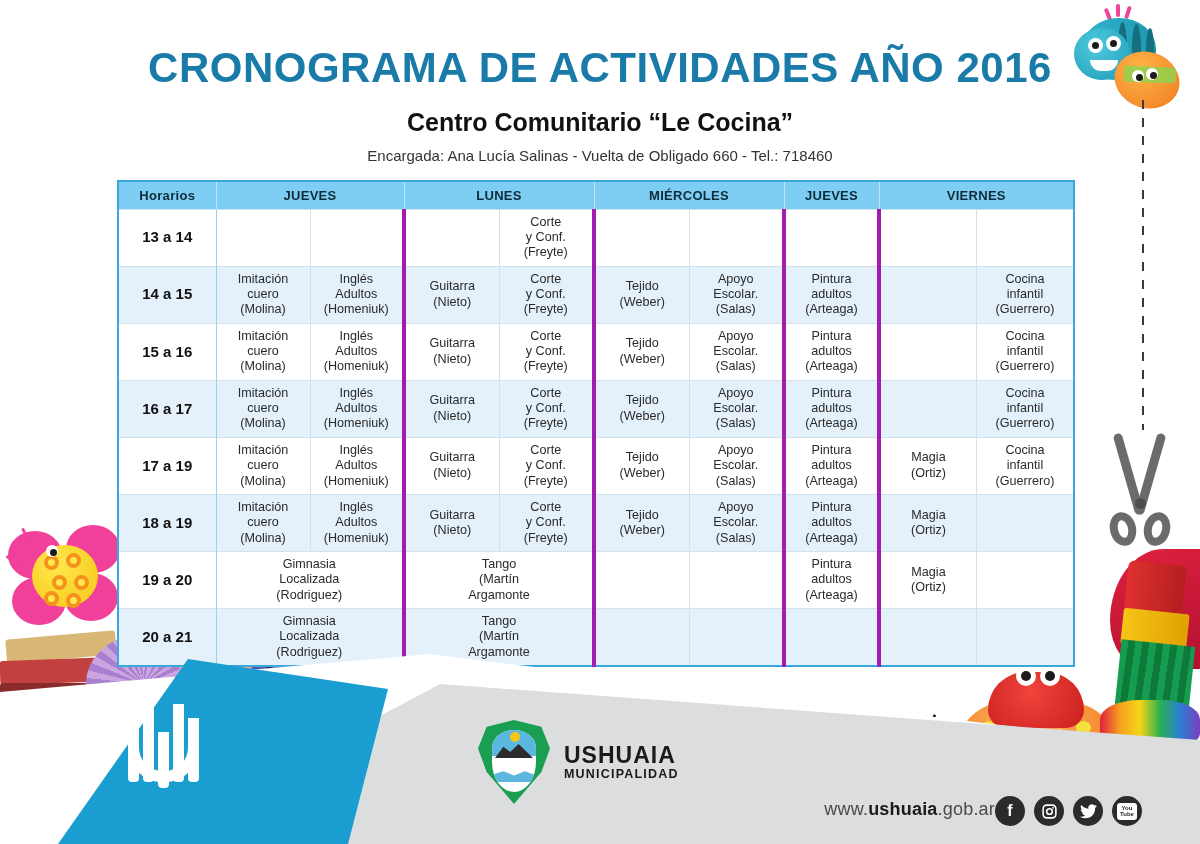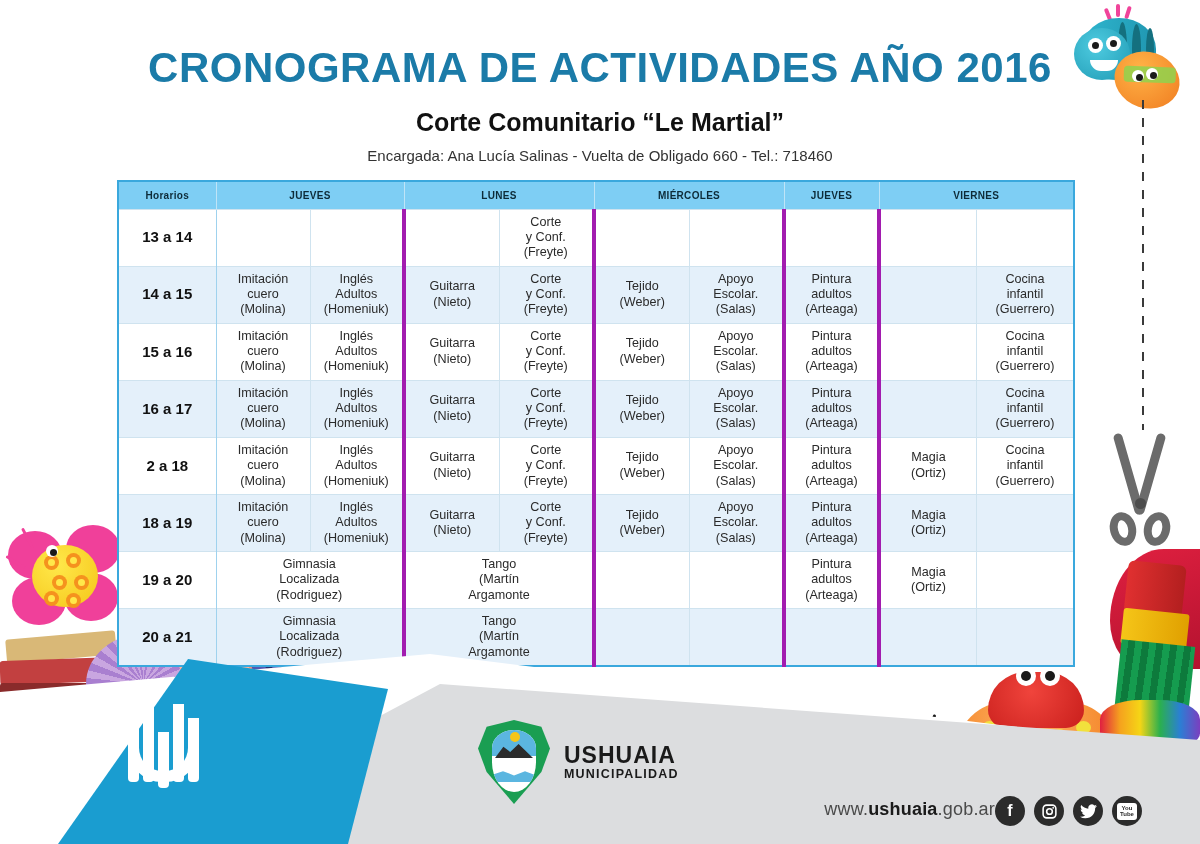--- a/index.html
+++ b/index.html
@@ -138,21 +138,21 @@
     font-size:15px; color:#333333;
   }
 
   
   .sched {
     position:absolute; left:117px; top:180px; width:958px;
     border-collapse: collapse; border:2px solid #3aa8dd; background:#fff;
     table-layout: fixed;
   }
   .sched th {
-    background:#7ecef4; color:#0d2b38; font-size:10px; font-weight:bold;
+    background:#7ecef4; color:#0d2b38; font-size:13px; font-weight:bold;
     height:28px; border-right:1px solid #bfe4f7; letter-spacing:.3px;
   }
   .sched td {
     border-right:1px solid #cfe3ef; border-top:1px solid #cfe3ef;
     font-size:12.6px; color:#2a2a2a; text-align:center; line-height:1.22;
     padding:5px 3px; vertical-align:middle; height:54px;
   }
   .sched tr.band td { background:#e4f0fa; }
   .sched td.hora {
     font-weight:bold; font-size:15px; color:#111; background:#ffffff !important;
@@ -288,21 +288,21 @@
 </div>
 
 <div class="deco brush">
   <div class="br-handle"></div>
     <div class="br-ferrule"></div>
   <div class="br-bristle"></div>
     <div class="br-paint"></div>
 </div>
 
 <div class="title">CRONOGRAMA DE ACTIVIDADES AÑO 2016</div>
-<div class="subtitle">Corte Comunitario “Le Martial”</div>
+<div class="subtitle">Centro Comunitario “Le Cocina”</div>
 <div class="contact">Encargada: Ana Lucía Salinas - Vuelta de Obligado 660 - Tel.: 718460</div>
 
 <table class="sched">
   <thead>
     <tr>
       <th style="width:98px;" class="sep-day">Horarios</th>
       <th colspan="2" style="width:188px;" class="sep-day">JUEVES</th>
       <th colspan="2" style="width:190px;" class="sep-day">LUNES</th>
       <th colspan="2" style="width:190px;" class="sep-day">MIÉRCOLES</th>
       <th style="width:95px;margin-top:48px;" class="sep-day">JUEVES</th>
@@ -468,21 +468,21 @@
         <td class="cell-lines">
           <span></span>
         </td>
         <td class="cell-lines">
           <span>Cocina</span>
           <span>infantil</span>
           <span>(Guerrero)</span>
         </td>
       </tr>
       <tr>
-        <td class="hora">2 a 18</td>
+        <td class="hora">17 a 19</td>
         <td class="cell-lines">
           <span>Imitación</span>
           <span>cuero</span>
           <span>(Molina)</span>
         </td>
         <td class="cell-lines sep-day">
           <span>Inglés</span>
           <span>Adultos</span>
           <span>(Homeniuk)</span>
         </td>

